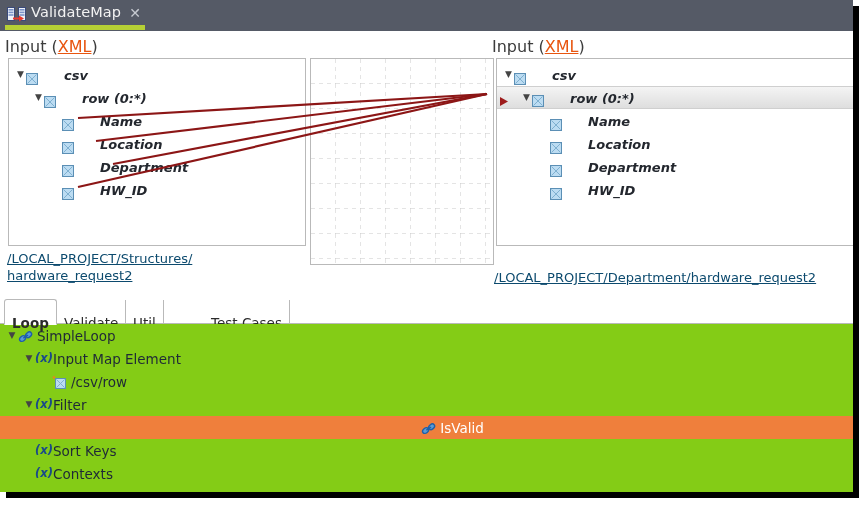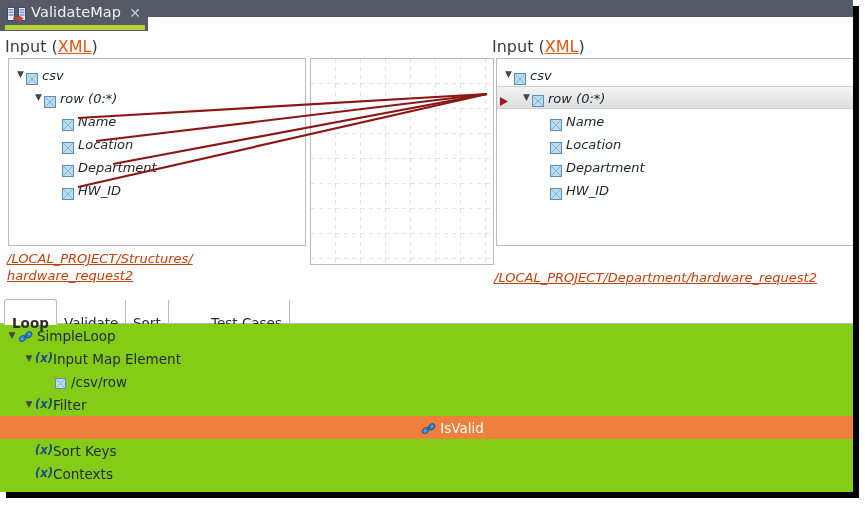--- a/index.html
+++ b/index.html
@@ -24,21 +24,21 @@
     background: #ffffff;
     box-shadow: 6px 6px 0 0 #000000;
     overflow: hidden;
   }
 
   
   #titlebar {
     position: absolute;
     left: 0; top: 0;
     width: 853px;
-    height: 17px;
+    height: 31px;
     background: #555a66;
   }
   #editor-tab {
     position: absolute;
     left: 0; top: 0;
     width: 148px;
     height: 31px;
     background: #555a66;
   }
   #tab-accent {
@@ -152,39 +152,39 @@
   .elem-icon {
     display: inline-block;
     width: 12px; height: 12px;
     vertical-align: middle;
     position: relative;
     top: -1px;
     margin-right: 4px;
   }
   .node-label {
     font-style: italic;
-    font-weight: normal;
+    font-weight: bold;
     font-size: 13px;
     color: #23272e;
     vertical-align: middle;
+    margin-left: 22px;
   }
   .arrow-marker {
     position: absolute;
     left: 2px; top: 5px;
     width: 10px; height: 11px;
   }
 
   .path-link {
     position: absolute;
     font-size: 13px;
-    color: #c2410c;
+    color: #0c4a6e;
     text-decoration: underline;
     line-height: 17px;
     cursor: pointer;
-    font-style: italic;
   }
   #input-path  { left: 7px;   top: 219px; width: 290px; }
   #output-path { left: 494px; top: 238px; width: 356px; }
 
   
   #bottom-section {
     position: absolute;
     left: 0; top: 267px;
     width: 853px; height: 194px;
     background: #ffffff;
@@ -385,21 +385,21 @@
     <div class="path-link" id="input-path">
       <span>/LOCAL_PROJECT/Structures/</span><br>
       <span>hardware_request2</span>
     </div>
     <div class="path-link" id="output-path">/LOCAL_PROJECT/Department/hardware_request2</div>
 
     <div id="bottom-section">
       <div id="tabbar">
           <div class="bt active" style="left: 4px;">Loop</div>
           <div class="bt" style="left: 57px;">Validate</div>
-          <div class="bt" style="left: 126px;">Sort</div>
+          <div class="bt" style="left: 126px;">Util</div>
           <div class="bt" style="left: 164px; margin-left: 40px;">Test Cases</div>
         </div>
       <div id="loop-tree">
           <div class="lrow"><span style="display: inline-block; width: 6px;"></span><span class="ltwisty">▼</span><span class="licon"><svg width="16" height="14" viewBox="0 0 16 14">
                 <g stroke="#1f5fa8" stroke-width="1.4" fill="#5b9bd5">
                   <ellipse cx="4.6" cy="8.6" rx="3.3" ry="2.4" transform="rotate(-40 4.6 8.6)"></ellipse>
                   <ellipse cx="10.6" cy="4.8" rx="3.3" ry="2.4" transform="rotate(-40 10.6 4.8)"></ellipse>
                 </g>
                 <path d="M5.4 8.2 L10 5.2" stroke="#1f5fa8" stroke-width="1.6"></path>
               </svg></span><span class="llabel">SimpleLoop</span></div>

